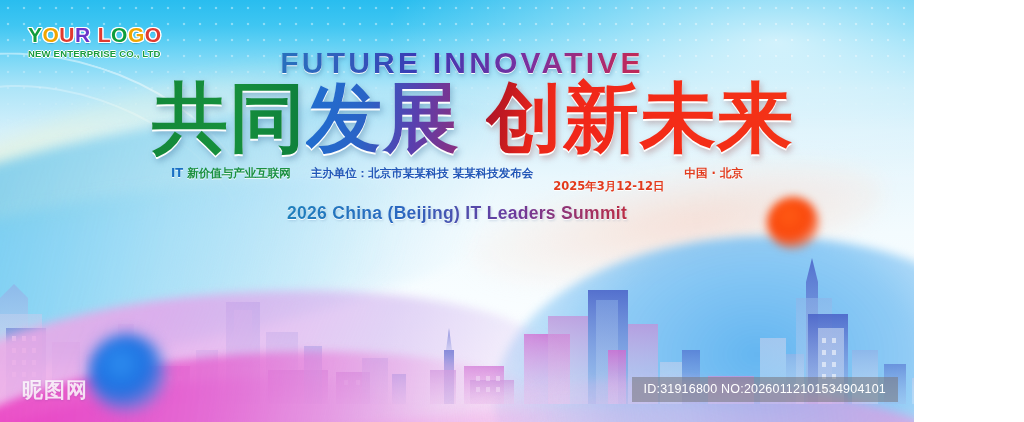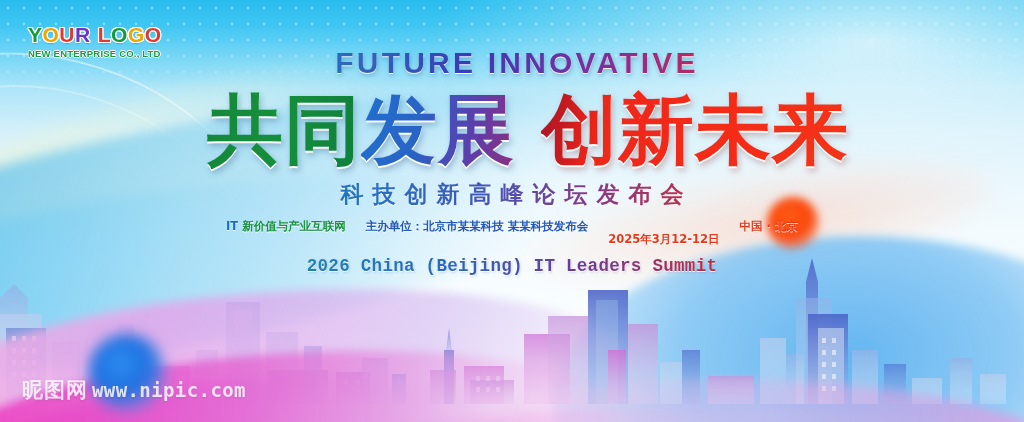--- a/index.html
+++ b/index.html
@@ -1,21 +1,21 @@
 <!DOCTYPE html>
 <html><head>
 <meta charset="utf-8">
 <style>
   * { margin:0; padding:0; box-sizing:border-box; }
   html,body { background:#ffffff; }
   body { font-family:"Liberation Sans","DejaVu Sans",sans-serif; }
 
   #poster {
     position:relative;
-    width:1024px; height:422px;
+    width:914px; height:422px;
     overflow:hidden;
     background:#d9f0fb;
   }
 
   
   .bg-base{
     position:absolute; inset:0;
     background:
       linear-gradient(180deg,
         #29bdef 0%,
@@ -179,21 +179,21 @@
     font-size:30px; font-weight:bold; letter-spacing:3.2px;
     line-height:1;
     background:linear-gradient(90deg,#1aa03f 0%,#1d9e44 12%,#1f7fbd 25%,#2f63bd 36%,#3a3ab5 46%,#7b2f9e 58%,#b82a63 68%,#e32219 80%,#e8231a 100%);
     -webkit-background-clip:text; background-clip:text;
     color:transparent;
     filter:drop-shadow(0 1px 0 rgba(255,255,255,.95)) drop-shadow(1px 2px 2px rgba(40,90,140,.30));
     padding-left:10px;
   }
 
   .cn-title{
-    margin-top:12px;
+    margin-top:0;
     font-size:76px; font-weight:bold; line-height:1.04;
     letter-spacing:1px;
     font-family:"DejaVu Sans","Liberation Sans",sans-serif;
     white-space:nowrap;
     padding-left:32px;
   }
   .cn-title .seg{ display:inline-block; }
   .g1{
     background:linear-gradient(90deg,#14883a 0%,#16903c 50%,#0e7f3c 100%);
     -webkit-background-clip:text; background-clip:text; color:transparent;
@@ -238,21 +238,20 @@
   .info-b{ color:#2257b8; }
   .info-c{ color:#e23a1c;margin-top:13px; }
   .info-d{ color:#e23a1c; }
 
   .en-sub{
     margin-top:9px;
     font-size:17.5px; font-weight:bold; letter-spacing:.3px;
     background:linear-gradient(90deg,#169a3e 0%,#1a9446 16%,#1f7fbd 32%,#2a67c0 44%,#6b3a9e 56%,#d0292c 72%,#ea2a1c 88%,#ec2b1b 100%);
     -webkit-background-clip:text; background-clip:text; color:transparent;
     filter:drop-shadow(0 1px 0 rgba(255,255,255,.95)) drop-shadow(1px 1px 1px rgba(60,100,150,.18));
-    font-family:Liberation Mono, monospace;
   }
 
   
   .wm-left{
     position:absolute; left:22px; bottom:18px;
     display:flex; align-items:baseline; gap:4px;
     color:rgba(255,255,255,.82);
     text-shadow:0 1px 2px rgba(120,70,150,.25);
     pointer-events:none;
   }
@@ -412,31 +411,30 @@
     <div class="logo-main"><span class="lg-y">Y</span><span class="lg-o">O</span><span class="lg-u">U</span><span class="lg-r">R</span><span style="display:inline-block;width:7px"></span><span class="lg-l">L</span><span class="lg-g">O</span><span class="lg-o2">G</span><span class="lg-g2">O</span></div>
     <div class="logo-sub">NEW ENTERPRISE CO., LTD</div>
   </div>
 
   <div class="content">
 
     <div class="en-head">FUTURE INNOVATIVE</div>
 
     <div class="cn-title"><span class="seg g1">共同</span><span class="seg g2">发展</span><span class="gap"></span><span class="seg g3">创</span><span class="seg g4">新未来</span></div>
 
-    <div class="cn-sub">科技创新高峰论坛发布会</div>
 
     <div class="info-row">
       <span class="info-a"><span>IT</span> <span class="grn">新价值与产业互联网</span></span>
       <span class="info-b">主办单位：北京市某某科技 某某科技发布会</span>
       <span class="info-c">2025年3月12-12日</span>
       <span class="info-d">中国 · 北京</span>
     </div>
 
     <div class="en-sub">2026 China (Beijing) IT Leaders Summit</div>
   </div>
 
   <div class="wm-left">
     <span class="wm-cn">昵图网</span>
-    <span class="wm-en">www.nipic.com</span>
   </div>
 
+  <div class="wm-id">ID:31916800 NO:20260112101534904101</div>
 
 </div>
 
 </body></html>

